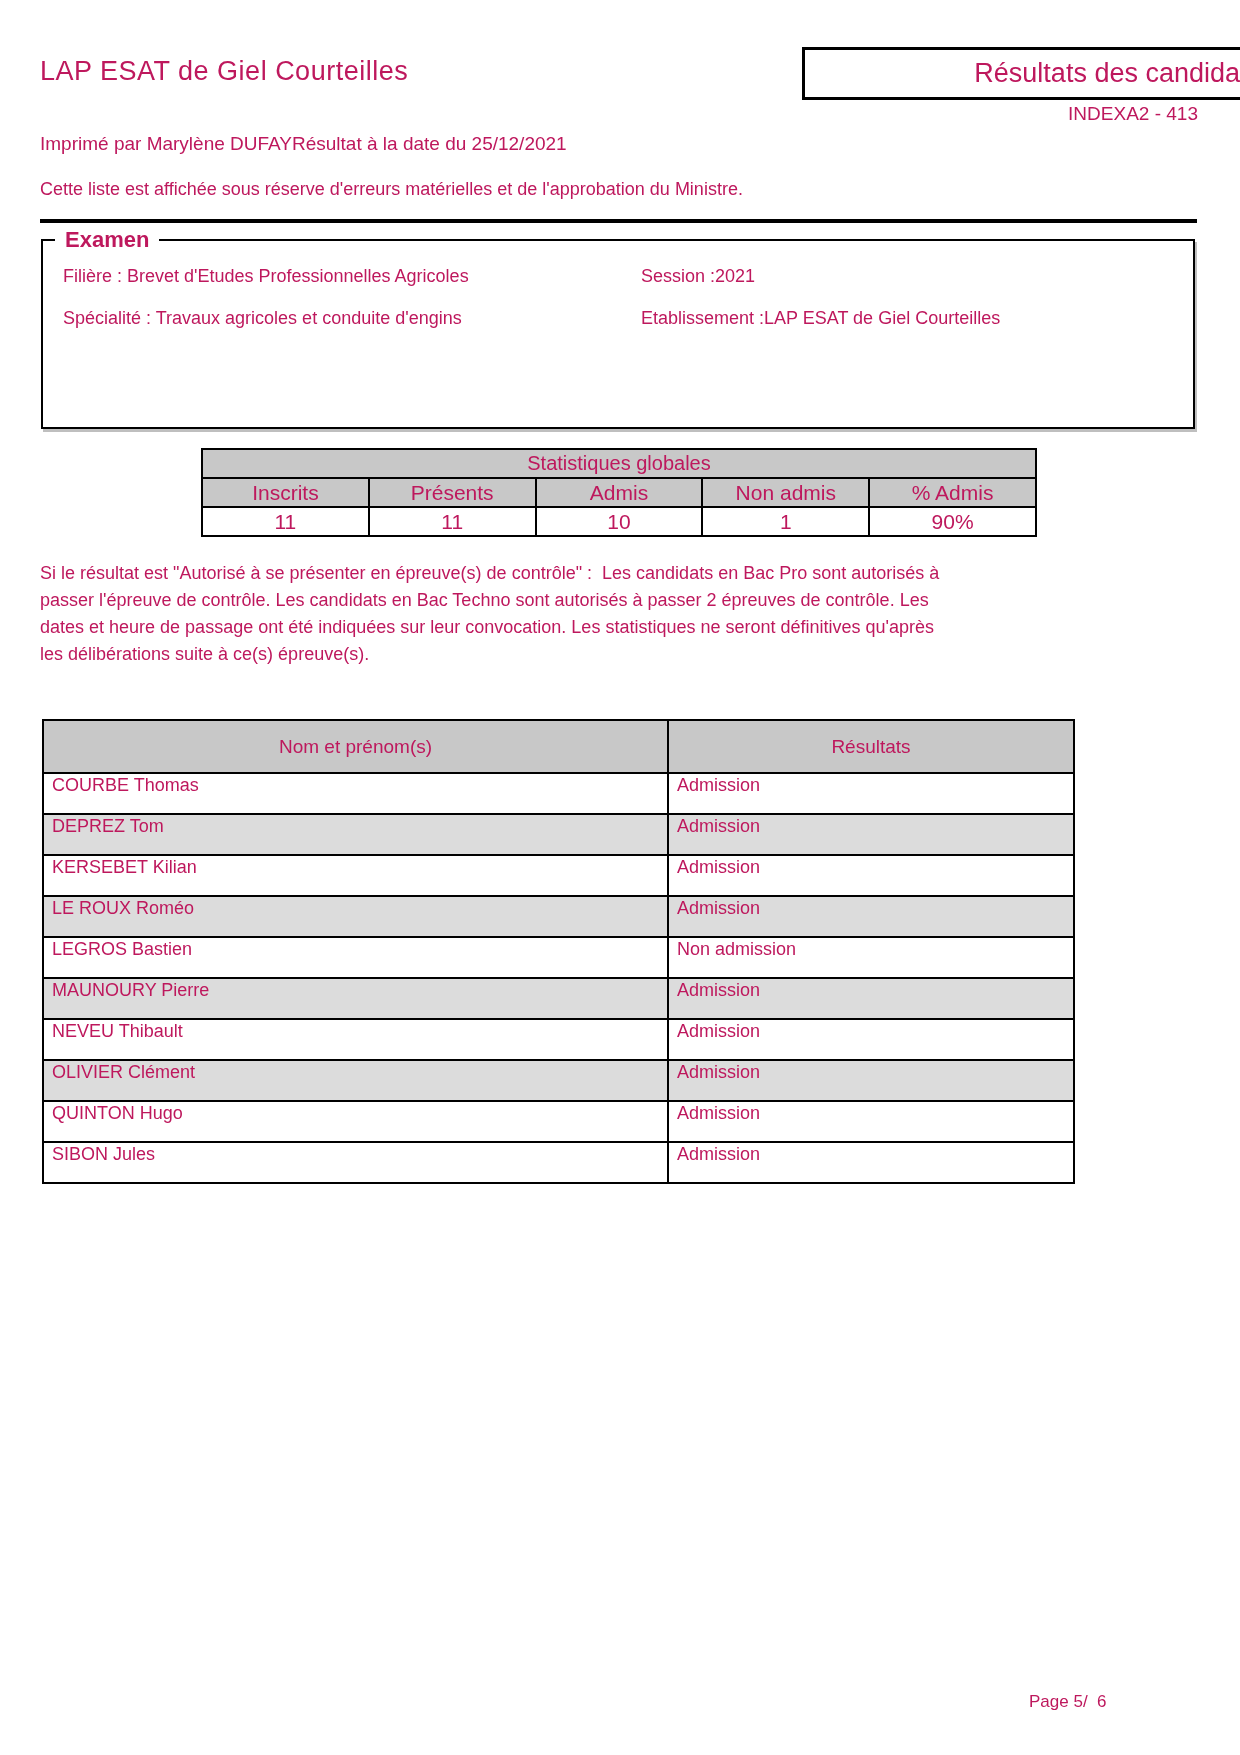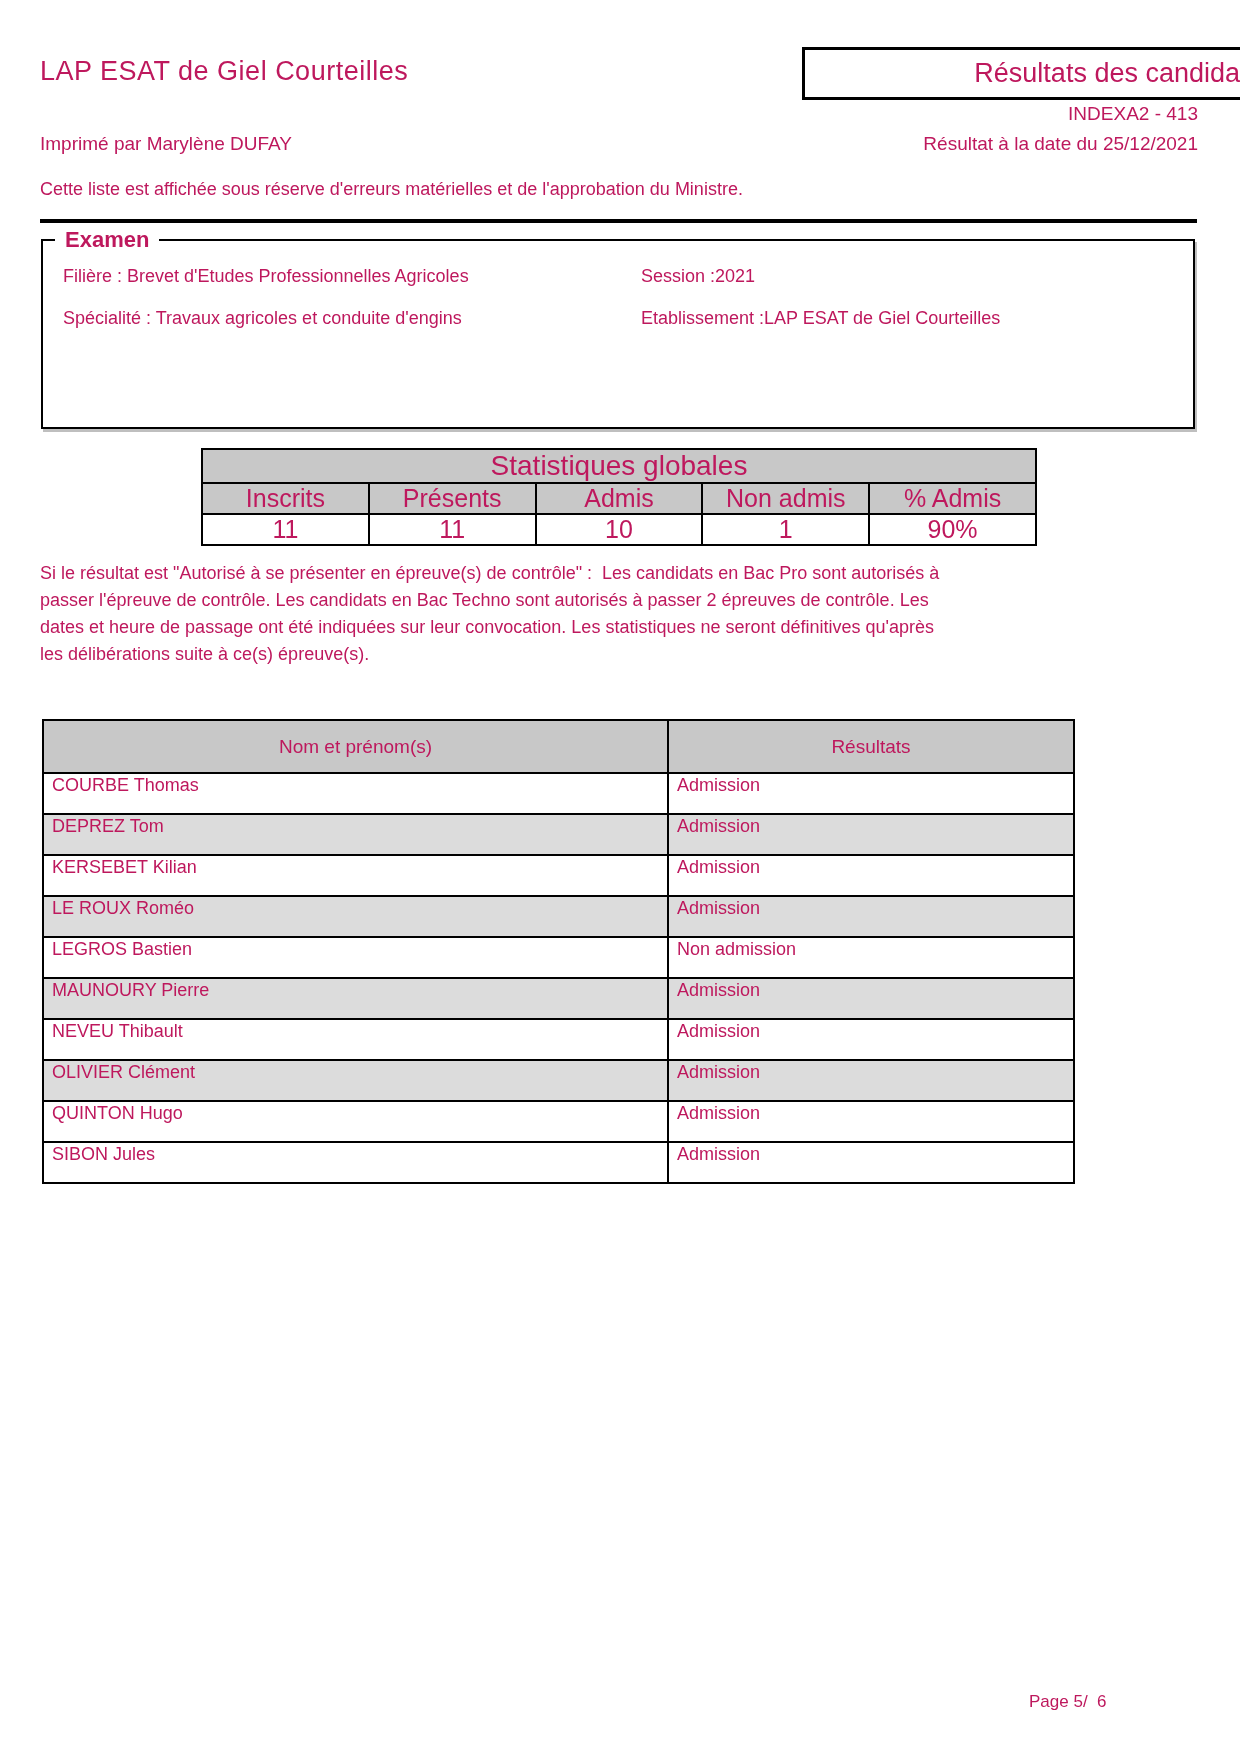--- a/index.html
+++ b/index.html
@@ -24,21 +24,21 @@
     position:absolute;left:802px;top:47px;width:472px;height:53px;
     border:3px solid var(--border-c);box-sizing:border-box;
     display:flex;align-items:center;justify-content:flex-end;
     padding-right:10px;font-size:27px;white-space:nowrap;
   }
   .form-code{
     position:absolute;right:42px;top:103px;font-size:19px;
   }
   .printed-row{
     position:absolute;left:40px;right:42px;top:133px;
-    display:flex;justify-content:space-between;font-size:19px;
+    display:flex;justify-content:flex-start;font-size:19px;
   }
   .disclaimer{
     position:absolute;left:40px;top:179px;font-size:18px;
   }
   .thick-rule{
     position:absolute;left:40px;top:219px;width:1157px;height:4px;
     background:var(--border-c);
   }
   .exam-box{
     position:absolute;left:41px;top:239px;width:1154px;height:190px;
@@ -56,24 +56,24 @@
   .exam-cell-left{position:absolute;left:20px;white-space:nowrap;}
   .exam-cell-right{position:absolute;left:598px;white-space:nowrap;}
 
   table{border-collapse:collapse;table-layout:fixed;}
   .stats-table{
     position:absolute;left:201px;top:448px;width:836px;
   }
   .stats-table th,.stats-table td{
     border:2px solid var(--border-c);
     text-align:center;vertical-align:middle;
-    font-weight:normal;padding:0;height:27px;font-size:25px;
+    font-weight:normal;padding:0;height:27px;font-size:21px;
   }
   .stats-table th{background:var(--header-bg);}
-  .stats-table .stats-title{font-size:28px;}
+  .stats-table .stats-title{font-size:20px;}
   .stats-table td{background:#ffffff;border-radius:8px;}
 
   .note{
     position:absolute;left:40px;top:560px;width:900px;
     font-size:18px;line-height:27px;white-space:pre-wrap;
   }
 
   .results-table{
     position:absolute;left:42px;top:719px;width:1033px;
   }

